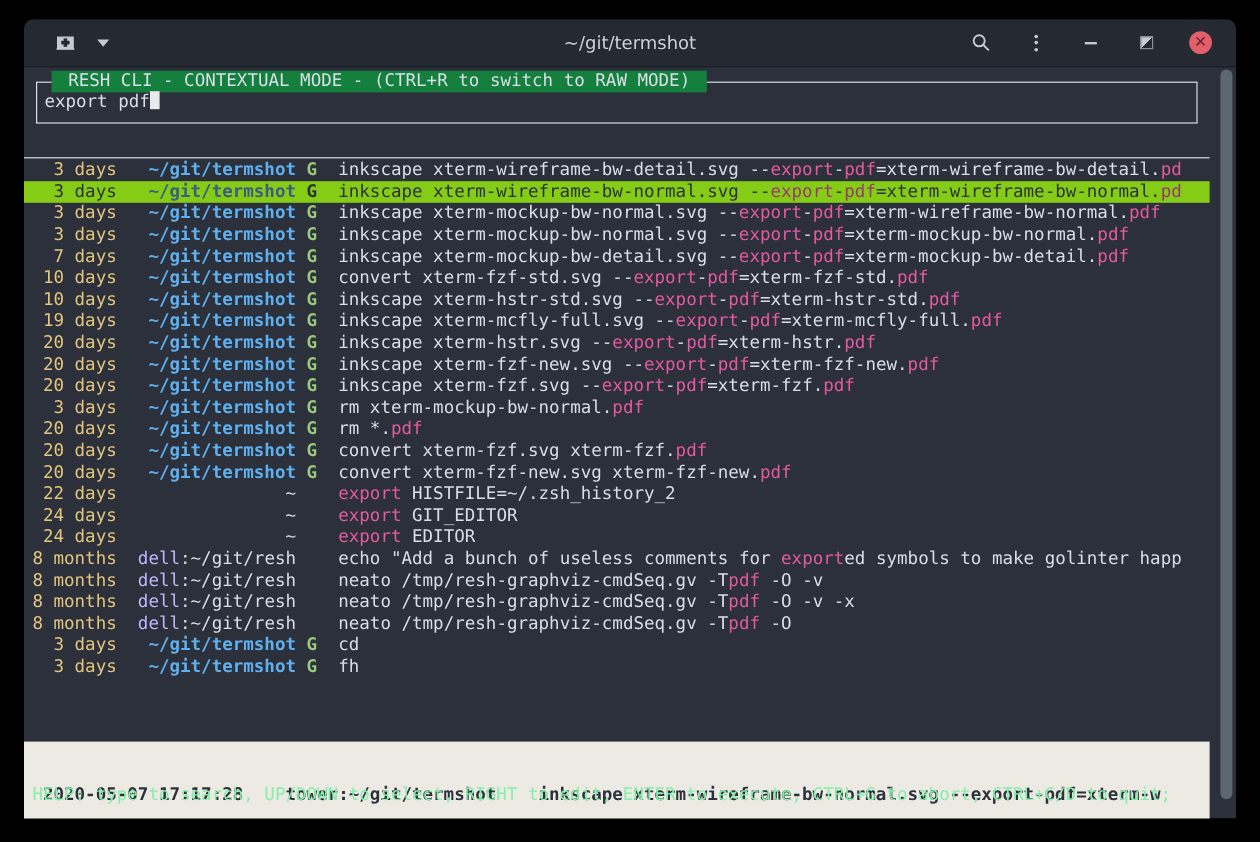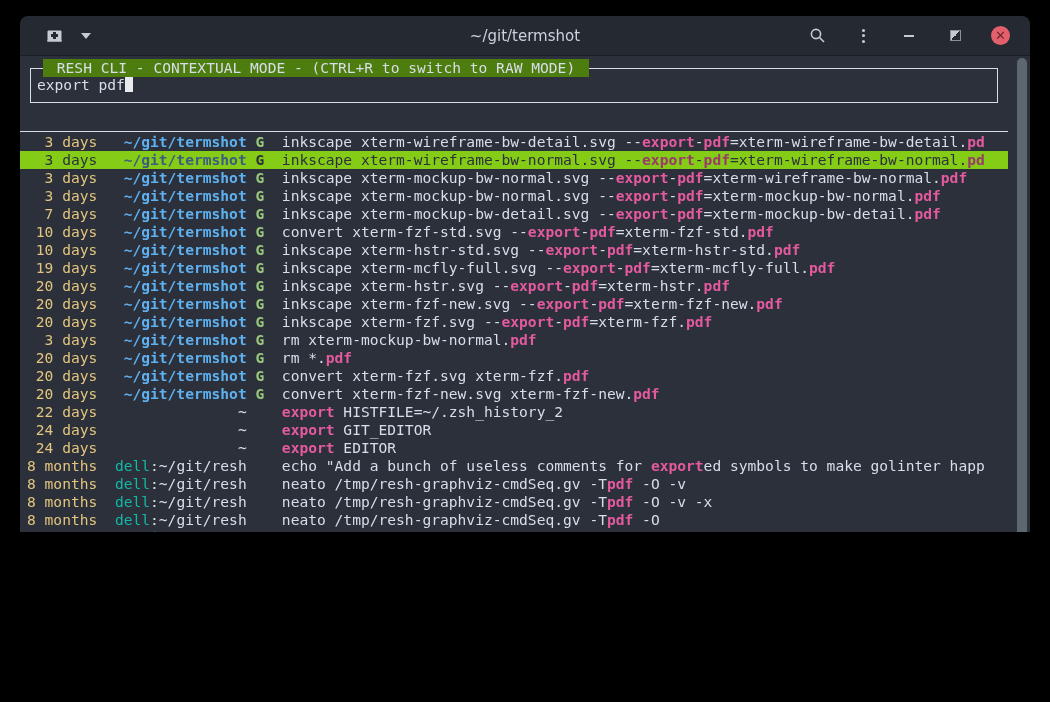--- a/index.html
+++ b/index.html
@@ -1,18 +1,18 @@
 <!DOCTYPE html>
 <html><head>
 <meta charset="utf-8">
 <style>
   html,body{margin:0;padding:0}
   body{width:1050px;height:702px;background:#000;position:relative;overflow:hidden;
        font-family:"DejaVu Sans",sans-serif}
-  .window{position:absolute;left:20px;top:16px;width:1010px;height:516px;
+  .window{position:absolute;left:20px;top:16px;width:1010px;height:666px;
           border-radius:8px 8px 0 0;overflow:hidden}
   
   .titlebar{position:absolute;left:0;top:0;right:0;height:39px;background:#242932;
             border-bottom:1px solid #1a1e25;display:flex;align-items:center}
   .tb-left{display:flex;align-items:center;gap:12px;padding-left:24px;z-index:2}
   .tb-title{position:absolute;left:0;right:0;text-align:center;color:#ccd2da;
             font-size:15px;z-index:1}
   .tb-right{margin-left:auto;display:flex;align-items:center;gap:26px;
             padding-right:20px;z-index:2}
   .tbtn{display:flex;align-items:center;justify-content:center;width:20px;height:20px;cursor:pointer}
@@ -20,33 +20,33 @@
   .kebab i{display:block;width:3px;height:3px;border-radius:50%;background:#c6cbd2;margin:2.5px auto}
   .minbar{width:10px;height:2px;background:#c6cbd2}
   .restore{width:9px;height:9px;border:1.5px solid #8b9198;background:linear-gradient(135deg,#c6cbd2 50%,transparent 50%)}
   .closebtn{width:19px;height:19px;border-radius:50%;background:#e2606b;color:#6e242c;
             font-size:13px;font-weight:bold;display:flex;align-items:center;justify-content:center;line-height:1}
   
   .term{position:absolute;left:0;top:40px;right:0;bottom:0;background:#2b303b;color:#d8dee9;
         font-family:"DejaVu Sans Mono",monospace;font-size:14.6px;line-height:18px}
   .searchbox{position:absolute;left:10px;top:12px;width:966px;height:33px;
              border:1px solid #d8dee9}
-  .boxtitle{position:absolute;left:12px;top:-10px;background:#4d7c0f;padding:0 5px;white-space:pre}
+  .boxtitle{position:absolute;left:12px;top:-10px;background:#15803d;padding:0 5px;white-space:pre}
   .query{position:absolute;left:6px;top:7px;white-space:pre}
   .cursor{display:inline-block;width:8px;height:15px;background:#e8eaee;vertical-align:-2px}
   .hdr{position:absolute;left:7px;top:59px;white-space:pre}
   .hdr-rule{position:absolute;left:0;top:75px;width:988px;height:1px;background:#d8dee9}
   .rows{position:absolute;left:0;top:77px;width:988px}
   .row{height:18px;padding-left:7px;white-space:pre;overflow:hidden}
   .row.sel{background:#84cc16;color:#2c313c}
   .t{color:#e3c57d}
   .d{color:#5fb0ef;font-weight:bold}
-  .h{color:#14b8a6}
+  .h{color:#c4b5fd}
   .g{color:#9ac87c;font-weight:bold}
-  .m{color:#e45a9f;font-weight:bold}
+  .m{color:#e45a9f;font-weight:normal}
   .sel .t{color:#2c313c}
   .sel .d{color:#3c5c80}
   .sel .g{color:#2c313c}
   .sel .m{color:#993a6b}
   .status{position:absolute;left:0;top:562px;width:981px;background:#edeae4;color:#2c313c;
           font-weight:bold;padding-left:7px;white-space:pre}
   .status div{height:18px}
   .help{position:absolute;left:7px;top:598px;white-space:pre;color:#86efac}
   .sb{position:absolute;right:3px;top:2px;width:10px;height:608px;border-radius:5px;background:#5d676f;cursor:pointer}
 </style>

